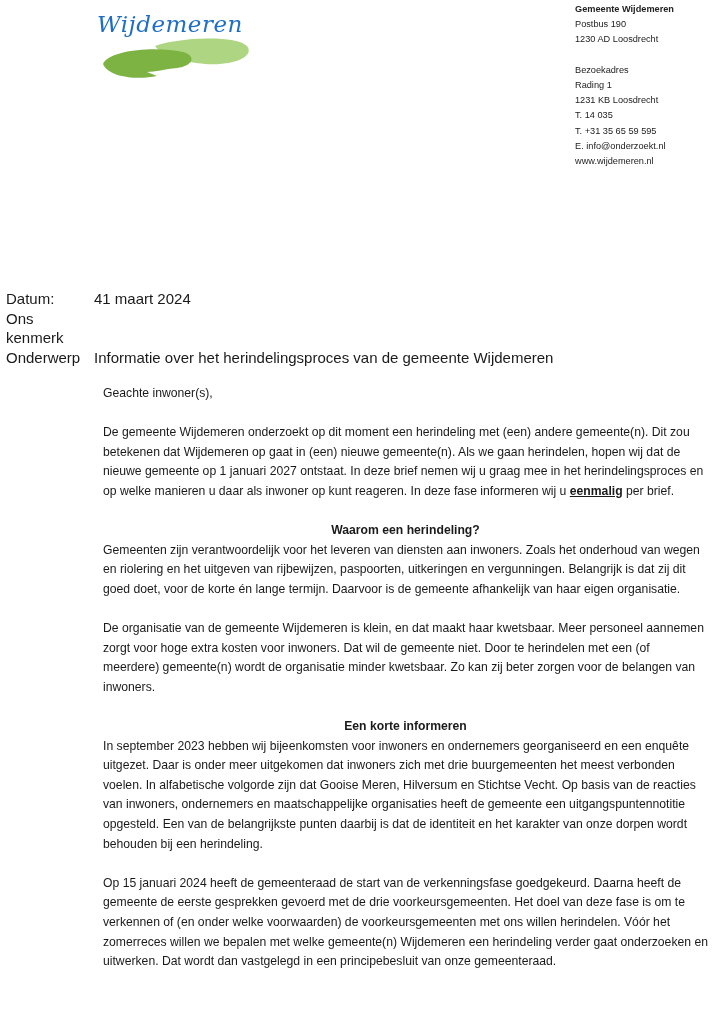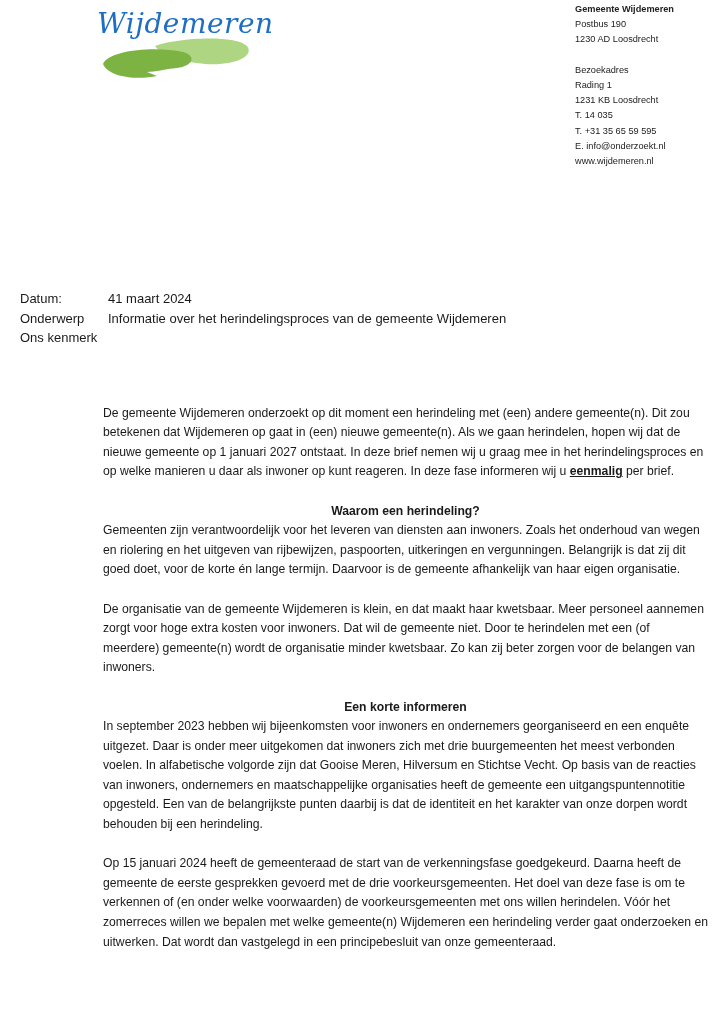--- a/index.html
+++ b/index.html
@@ -5,31 +5,31 @@
   html, body { margin: 0; padding: 0; background: #ffffff; }
   body {
     width: 717px; height: 1024px; position: relative; overflow: hidden;
     font-family: "Liberation Sans", sans-serif; color: #1a1a1a;
   }
   .logo { position: absolute; left: 95px; top: 2px; width: 200px; height: 80px; }
   .logo svg { width: 200px; height: 80px; display: block; }
   .logo-text {
     position: absolute; left: 2px; top: 2px;
     font-family: "DejaVu Serif", serif; font-style: italic;
-    font-size: 28px; color: #1e6fc4; letter-spacing: 0.5px;
+    font-size: 23px; color: #1e6fc4; letter-spacing: 0.5px;
     line-height: 40px;
   }
   .address {
     position: absolute; left: 575px; top: 2px;
     font-size: 9.2px; line-height: 15.2px; color: #222;
   }
   .address .bold { font-weight: bold; text-align: right; }
   .address .gap { height: 15.2px; }
 
-  .meta { position: absolute; left: 20px; top: 289px; font-size: 13px; line-height: 19.5px; }
+  .meta { position: absolute; left: 6px; top: 289px; font-size: 15px; line-height: 19.5px; }
   .meta-row { display: flex; }
   .meta-label { width: 88px; }
   .meta-value { }
 
   .body {
     position: absolute; left: 103px; top: 384px; width: 605px;
     font-size: 12.2px; line-height: 19.6px;
   }
   .body p { margin: 0; }
   .spacer { height: 19.6px; }
@@ -60,30 +60,31 @@
   <div>E. info@onderzoekt.nl</div>
   <div>www.wijdemeren.nl</div>
 </div>
 
 <div class="meta">
   <div class="meta-row">
     <span class="meta-label">Datum:</span>
     <span class="meta-value">41 maart 2024</span>
   </div>
   <div class="meta-row">
+    <span class="meta-label">Ons kenmerk</span>
+    <span class="meta-value"></span>
+  </div>
+  <div class="meta-row">
     <span class="meta-label">Onderwerp</span>
     <span class="meta-value">Informatie over het herindelingsproces van de gemeente Wijdemeren</span>
-  </div>
-  <div class="meta-row">
-    <span class="meta-label">Ons kenmerk</span>
-    <span class="meta-value"></span>
   </div>
 </div>
 
 <div class="body">
+  <p>Geachte inwoner(s),</p>
   <div class="spacer"></div>
   <p><span>De gemeente Wijdemeren onderzoekt op dit moment een herindeling met (een) andere gemeente(n). Dit zou betekenen dat Wijdemeren op gaat in (een) nieuwe gemeente(n). Als we gaan herindelen, hopen wij dat de nieuwe gemeente op 1 januari 2027 ontstaat. In deze brief nemen wij u graag mee in het herindelingsproces en op welke manieren u daar als inwoner op kunt reageren. In deze fase informeren wij u </span><span class="ul">eenmalig</span><span> per brief.</span></p>
   <div class="spacer"></div>
   <p class="h">Waarom een herindeling?</p>
   <p>Gemeenten zijn verantwoordelijk voor het leveren van diensten aan inwoners. Zoals het onderhoud van wegen en riolering en het uitgeven van rijbewijzen, paspoorten, uitkeringen en vergunningen. Belangrijk is dat zij dit goed doet, voor de korte én lange termijn. Daarvoor is de gemeente afhankelijk van haar eigen organisatie.</p>
   <div class="spacer"></div>
   <p>De organisatie van de gemeente Wijdemeren is klein, en dat maakt haar kwetsbaar. Meer personeel aannemen zorgt voor hoge extra kosten voor inwoners. Dat wil de gemeente niet. Door te herindelen met een (of meerdere) gemeente(n) wordt de organisatie minder kwetsbaar. Zo kan zij beter zorgen voor de belangen van inwoners.</p>
   <div class="spacer"></div>
   <p class="h">Een korte informeren</p>
   <p>In september 2023 hebben wij bijeenkomsten voor inwoners en ondernemers georganiseerd en een enquête uitgezet. Daar is onder meer uitgekomen dat inwoners zich met drie buurgemeenten het meest verbonden voelen. In alfabetische volgorde zijn dat Gooise Meren, Hilversum en Stichtse Vecht. Op basis van de reacties van inwoners, ondernemers en maatschappelijke organisaties heeft de gemeente een uitgangspuntennotitie opgesteld. Een van de belangrijkste punten daarbij is dat de identiteit en het karakter van onze dorpen wordt behouden bij een herindeling.</p>

